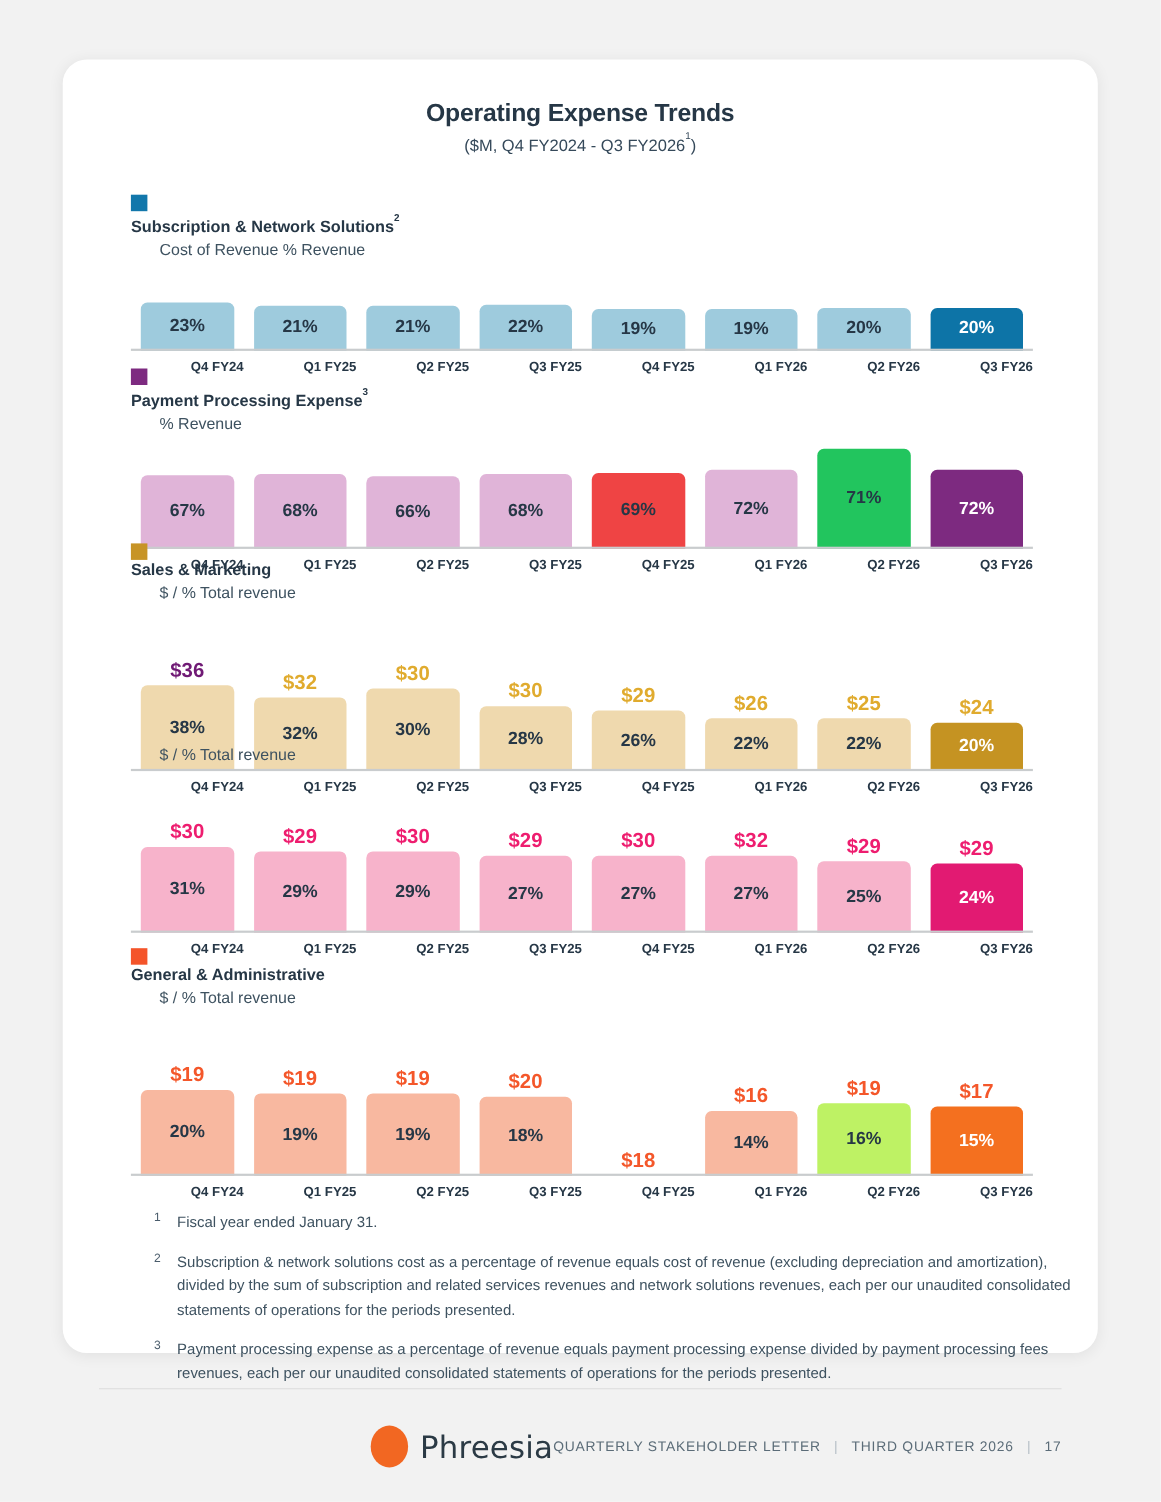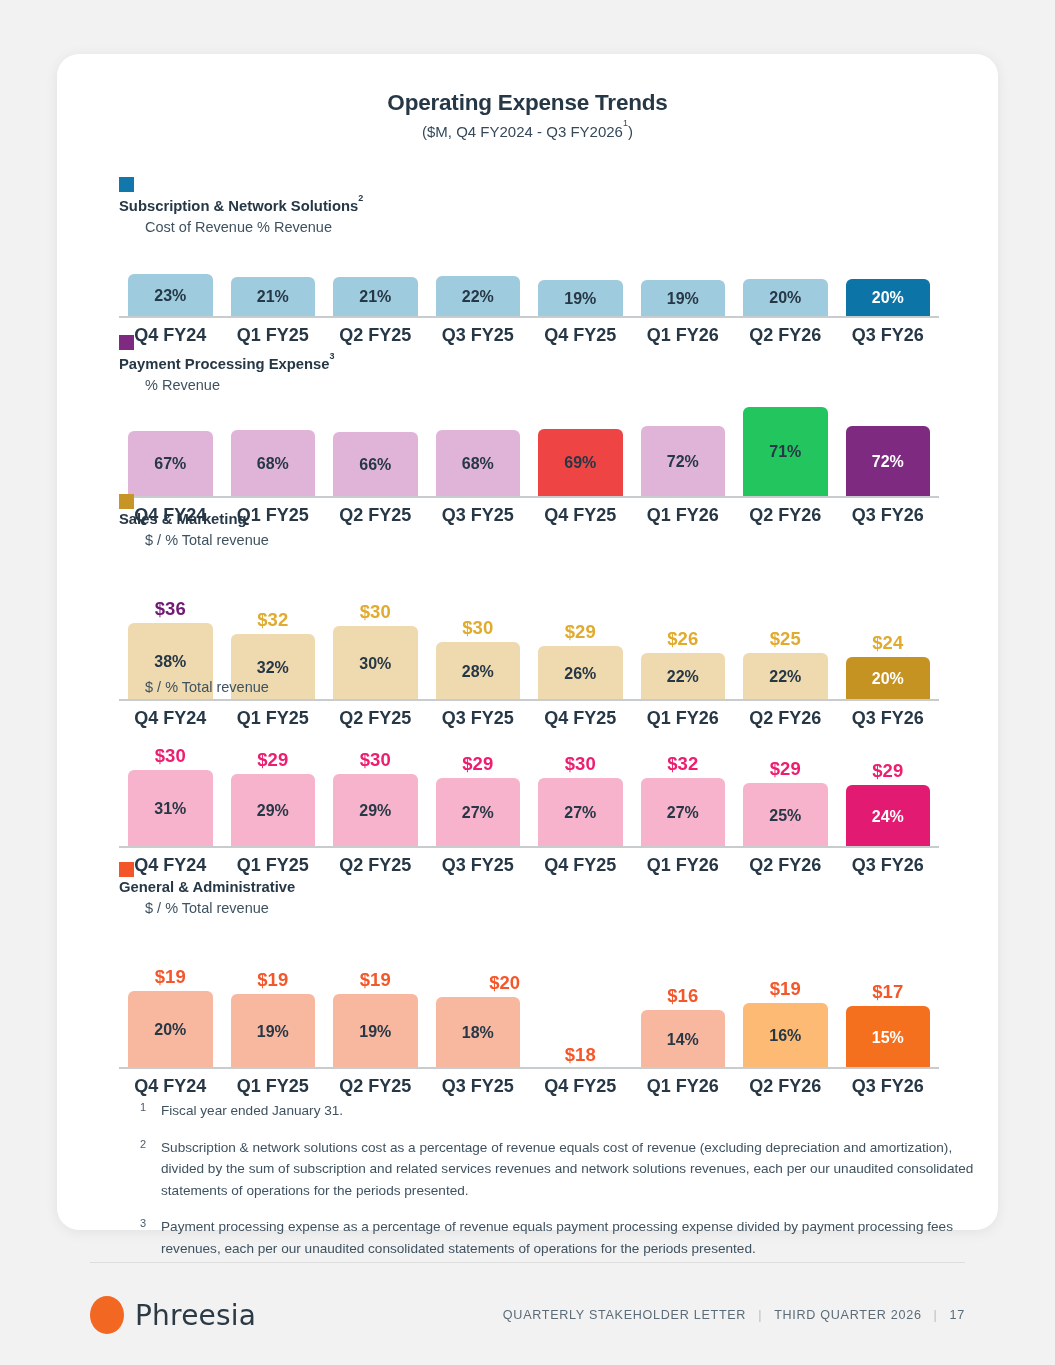--- a/index.html
+++ b/index.html
@@ -80,43 +80,43 @@
     font-size: 16px; font-weight: bold; color: #263746;
     line-height: 1;
   }
   .bar.hl .bar-label { color: #ffffff; }
   .baseline {
     position: absolute; left: 0; right: 0; bottom: 0;
     height: 2px; background: #c9ccce;
   }
   .xaxis { display: flex; margin-top: 7px; }
   .xtick {
-    flex: 1 1 0; text-align: center;
-    font-size: 18px; font-weight: bold; color: #263746;
+    flex: 1 1 0; text-align: right;
+    font-size: 12px; font-weight: bold; color: #263746;
     white-space: nowrap;
   }
 
   
   .footnotes { position: absolute; left: 78px; top: 1046px; width: 860px; }
   .fn { display: flex; margin-bottom: 15px; }
   .fn-mark {
     flex: 0 0 26px; font-size: 11px; color: #4a5c6b;
     padding-top: 1px; padding-left: 5px;
   }
   .fn-text { font-size: 13.6px; line-height: 21.5px; color: #3e5260; }
 
   
   .footer-rule {
     position: absolute; left: 90px; top: 1262px;
     width: 875px; height: 1px; background: #dddddd;
   }
   .footer {
     position: absolute; left: 90px; top: 1285px;
     width: 875px; height: 60px;
-    display: flex; align-items: center; justify-content: space-between;
+    display: flex; align-items: center; justify-content: flex-end;
   }
   .brand { display: flex; align-items: center; }
   .brand-dot {
     width: 34px; height: 38px; border-radius: 50%;
     background: #f26722; margin-right: 11px;
   }
   .brand-name {
     font-size: 28px; color: #2b3a45; letter-spacing: 0.2px;
     font-family: "DejaVu Sans", sans-serif; font-weight: 400;
   }
@@ -418,37 +418,37 @@
                   <span class="bar-label">19%</span>
                 </div>
               </div>
               <div class="col">
                 <div class="dollar" style="color: rgb(244, 87, 42);">$19</div>
                 <div class="bar" style="height: 75px; background: rgb(248, 184, 160);">
                   <span class="bar-label">19%</span>
                 </div>
               </div>
               <div class="col">
-                <div class="dollar" style="color: rgb(244, 87, 42); text-align: right;">$20</div>
+                <div class="dollar" style="color: rgb(244, 87, 42);">$20</div>
                 <div class="bar" style="height: 72px; background: rgb(248, 184, 160);">
                   <span class="bar-label">18%</span>
                 </div>
               </div>
               <div class="col">
                 <div class="dollar" style="color: rgb(244, 87, 42);">$18</div>
               </div>
               <div class="col">
                 <div class="dollar" style="color: rgb(244, 87, 42);">$16</div>
                 <div class="bar" style="height: 59px; background: rgb(248, 184, 160);">
                   <span class="bar-label">14%</span>
                 </div>
               </div>
               <div class="col">
                 <div class="dollar" style="color: rgb(244, 87, 42);">$19</div>
-                <div class="bar" style="height: 66px; background: #fdba74;">
+                <div class="bar" style="height: 66px; background: #bef264;">
                   <span class="bar-label">16%</span>
                 </div>
               </div>
               <div class="col">
                 <div class="dollar" style="color: rgb(244, 87, 42);">$17</div>
                 <div class="bar hl" style="height: 63px; background: rgb(244, 112, 31);">
                   <span class="bar-label">15%</span>
                 </div>
               </div>
             </div>

